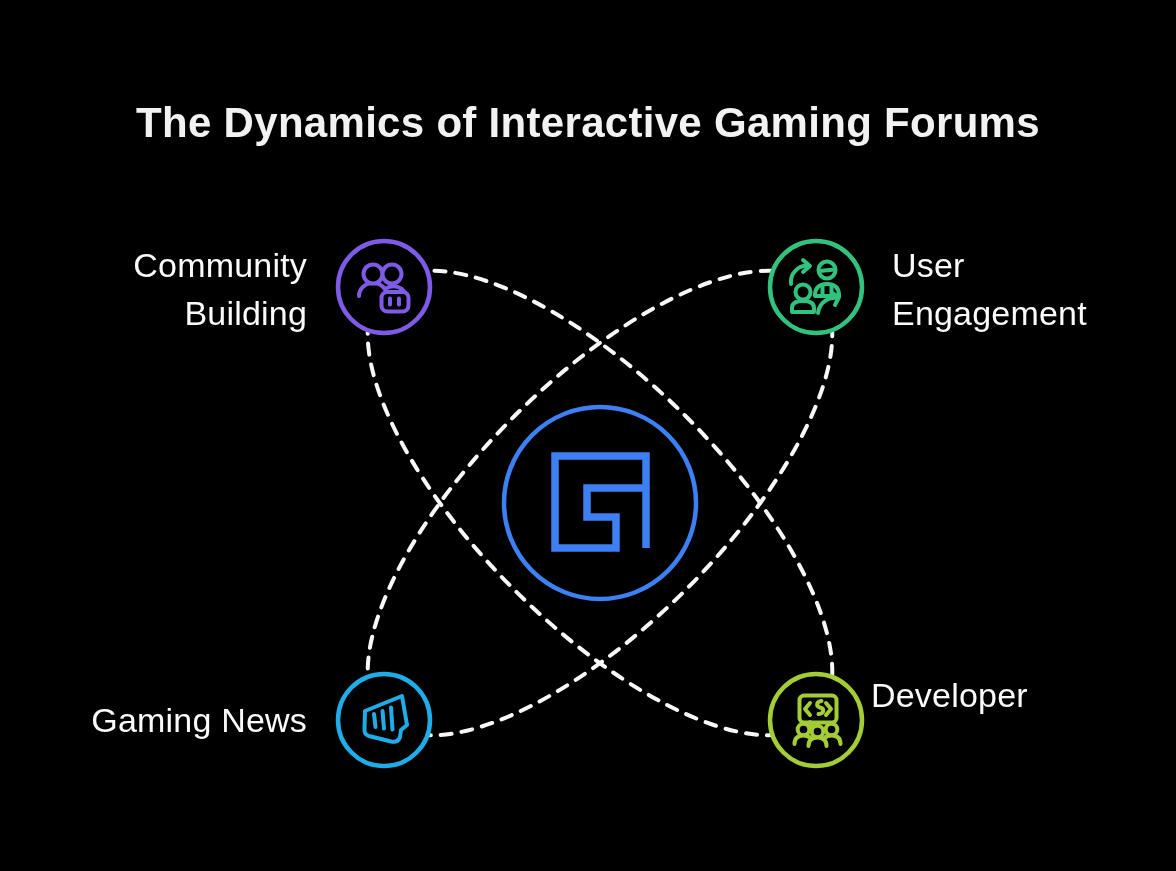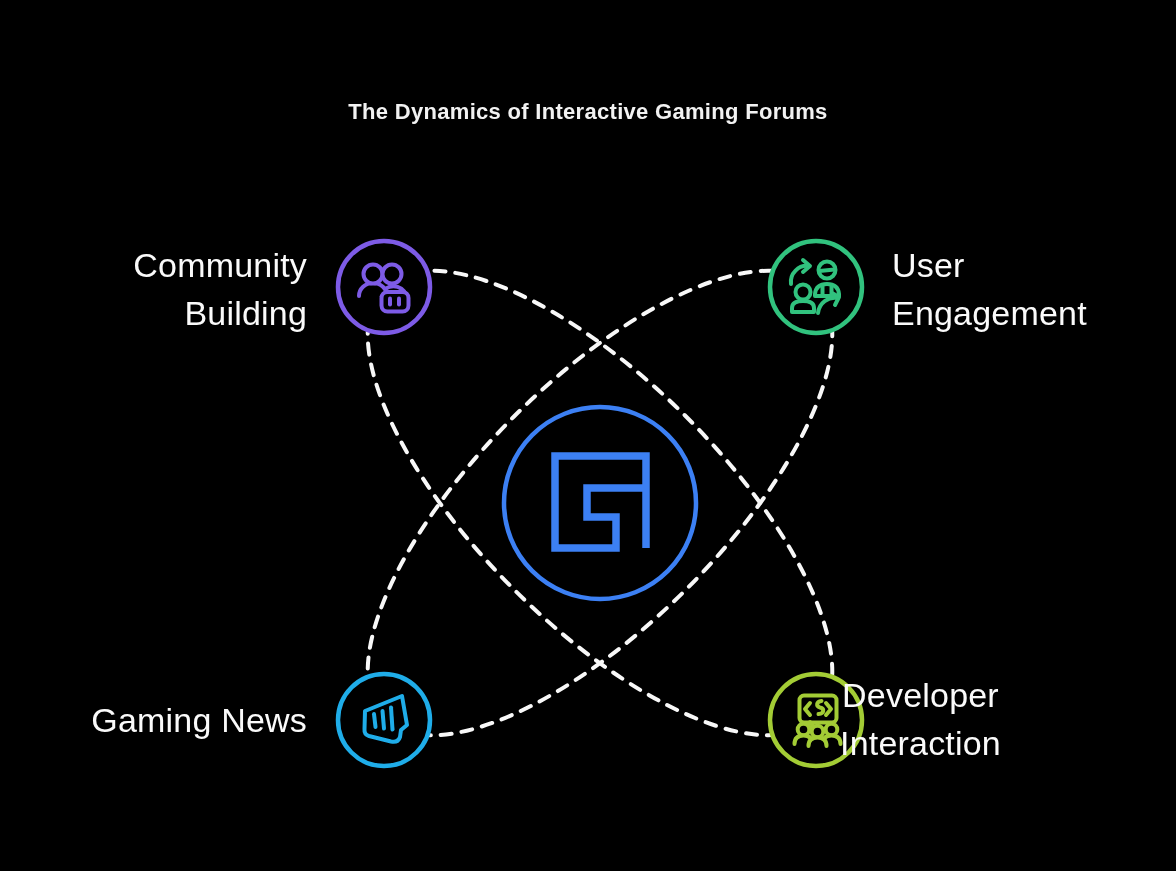--- a/index.html
+++ b/index.html
@@ -3,30 +3,30 @@
 <meta charset="utf-8">
 <style>
   html,body{margin:0;padding:0;background:#000;}
   .stage{
     position:relative;width:1176px;height:871px;background:#000;overflow:hidden;
     font-family:"Liberation Sans","DejaVu Sans",sans-serif;
   }
   .stage svg{position:absolute;left:0;top:0;}
   .title{
     position:absolute;left:0;top:99px;width:1176px;text-align:center;
-    font-size:22px;font-weight:700;color:#f2f2f2;letter-spacing:.3px;
+    font-size:42px;font-weight:700;color:#f2f2f2;letter-spacing:.3px;
   }
   .label{
     position:absolute;color:#fafafa;font-size:34px;line-height:48px;font-weight:400;
     white-space:nowrap;letter-spacing:.2px;
   }
   .label.tl{right:869px;top:241px;text-align:right;}
   .label.tr{left:892px;top:241px;text-align:left;}
   .label.bl{right:869px;top:696px;text-align:center;}
-  .label.br{left:840px;top:671px;text-align:center;}
+  .label.br{left:871px;top:671px;text-align:right;}
 </style>
 </head>
 <body bgcolor="#000000">
 
 <div class="stage">
 
   <svg width="1176" height="871" viewBox="0 0 1176 871">
 
     <g transform="translate(600,503) rotate(45)">
       <ellipse cx="0" cy="0" rx="305" ry="122" fill="none" stroke-width="4" stroke-dasharray="11 10" stroke-linecap="round" stroke="#f8f8f8"></ellipse>
@@ -110,16 +110,15 @@
     <span>Community</span><br>
     <span>Building</span>
   </div>
 
   <div class="label bl">
     <span>Gaming News</span>
   </div>
 
   <div class="label br">
     <span>Developer</span><br>
-    <span>Interaction</span>
   </div>
 
 </div>
 
 </body></html>

